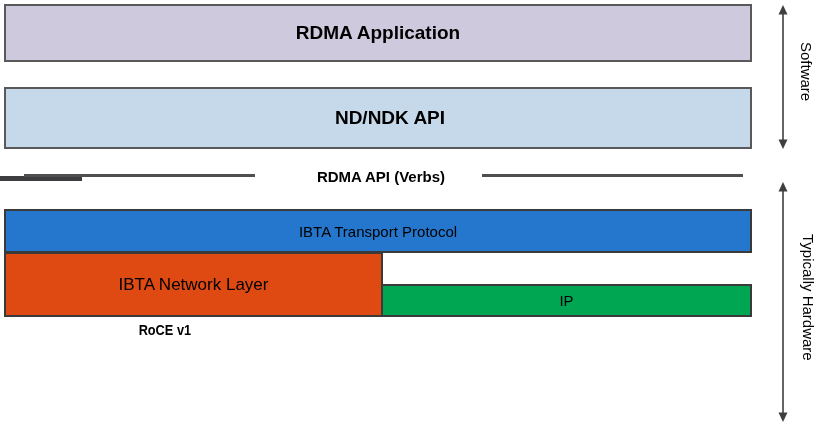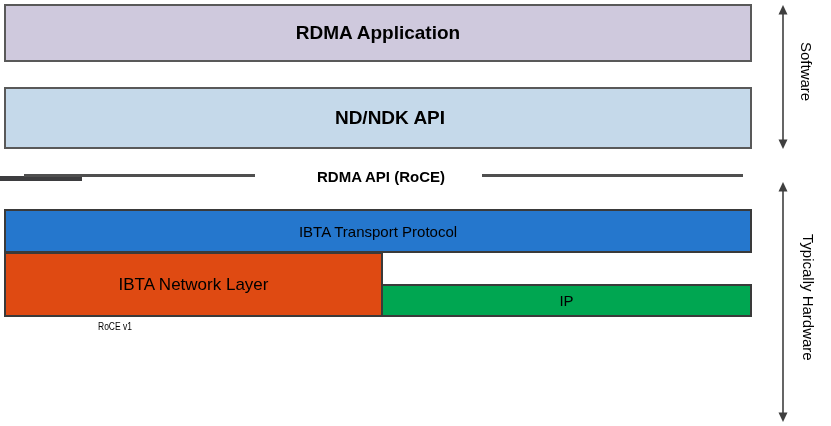--- a/index.html
+++ b/index.html
@@ -54,22 +54,22 @@
     background: #00a651; border: 2px solid #3a3a3a;
     font-size: 15px;
   }
   .box-ip {
     left: 381px; top: 284px; width: 371px; height: 33px;
     background: #00a651; border: 2px solid #3a3a3a;
     font-size: 15px;
   }
   .roce-label {
     position: absolute;
-    width: 140px; 
-    font-size: 10px; font-weight: normal; color: #000000;
+    width: 140px; text-align: center;
+    font-size: 15px; font-weight: bold; color: #000000;
   }
   .roce-label > span { display: inline-block; transform: scaleX(0.85); transform-origin: center; }
   .roce-v1 { left: 95px; top: 321px; }
   .roce-v2 { left: 505px; top: 319px; }
   .box-ethernet {
     left: 4px; top: 355px; width: 748px; height: 65px;
     background: #92d050; border: 2px solid #595959;
     font-size: 23px; font-weight: bold;
   }
   .box-ethernet > span { display: inline-block; transform: scaleX(0.8); transform-origin: center; }
@@ -92,21 +92,21 @@
   <div class="box box-rdma-app">
     <span>RDMA Application</span>
   </div>
 
   <div class="box box-ndk">
     <span>ND/NDK API</span>
   </div>
 
   <div class="hline line-left-a"></div>
   <div class="hline line-left-b"></div>
-  <div class="verbs-label">RDMA API (RoCE)</div>
+  <div class="verbs-label">RDMA API (Verbs)</div>
   <div class="hline line-right"></div>
 
   <div class="box box-transport">
     <span>IBTA Transport Protocol</span>
   </div>
 
   <div class="box box-network">
     <span>IBTA Network Layer</span>
   </div>
 

